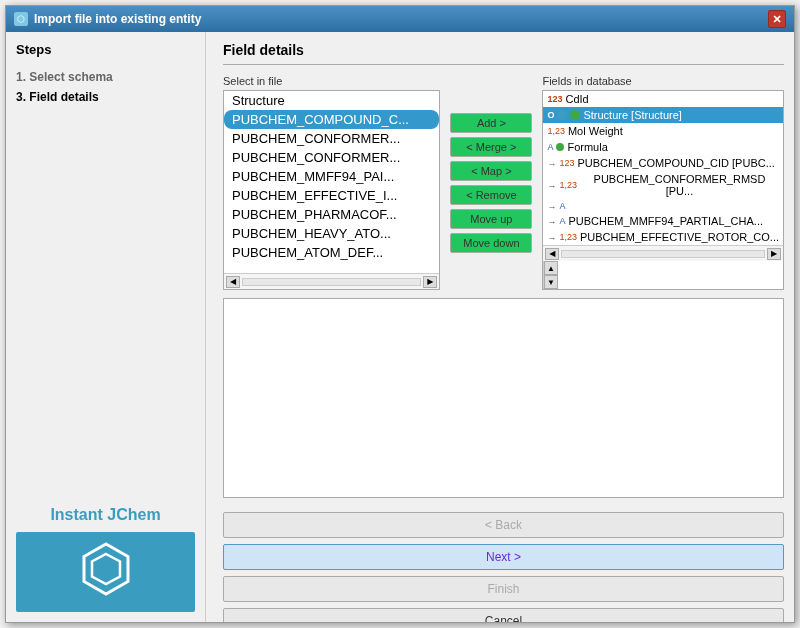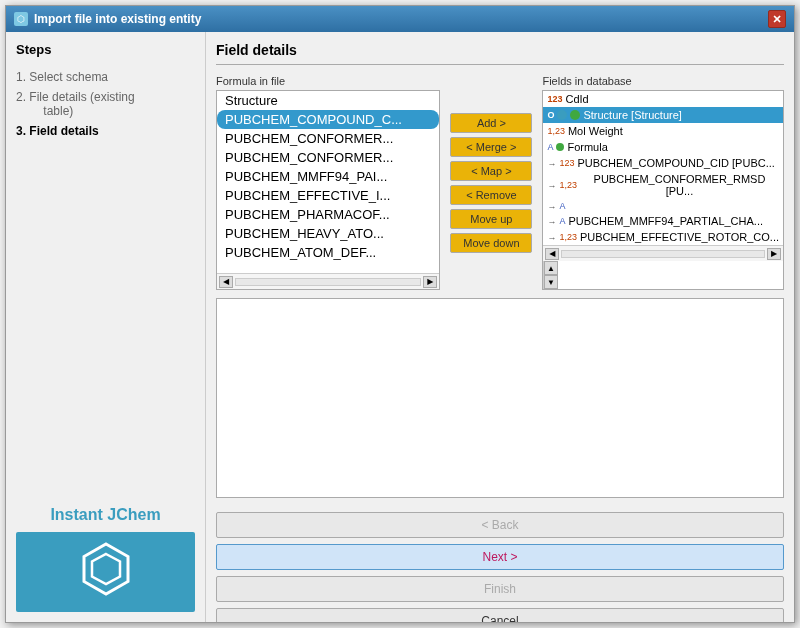--- a/index.html
+++ b/index.html
@@ -64,20 +64,21 @@
       display: flex;
       align-items: center;
       justify-content: center;
       cursor: pointer;
       font-weight: bold;
     }
     .content {
       display: flex;
       flex: 1;
       overflow: hidden;
+      gap: 7px;
     }
     .sidebar {
       width: 200px;
       background: #f0f0f0;
       border-right: 1px solid #ccc;
       padding: 10px;
       display: flex;
       flex-direction: column;
       flex-shrink: 0;
     }
@@ -88,20 +89,21 @@
       color: #000;
     }
     .steps-list {
       list-style: none;
       padding: 0;
     }
     .steps-list li {
       padding: 3px 0;
       color: #333;
       font-size: 12px;
+      font-weight: bold;
     }
     .steps-list li.active {
       font-weight: bold;
       color: #000;
     }
     .steps-list li.inactive {
       color: #666;
     }
     .sidebar-logo {
       margin-top: auto;
@@ -219,21 +221,21 @@
       flex-direction: column;
       justify-content: center;
       gap: 4px;
       padding: 0 4px;
       width: 90px;
       flex-shrink: 0;
     }
     .action-btn {
       padding: 3px 8px;
       font-size: 11px;
-      background: #eab308;
+      background: #22c55e;
       border: 1px solid #aaa;
       cursor: pointer;
       text-align: center;
       border-radius: 2px;
       color: #333;
     }
     .detail-panel {
       flex: 1;
       border: 1px solid #aaa;
       background: white;
@@ -253,21 +255,21 @@
       font-size: 12px;
       background: #e8e8e8;
       border: 1px solid #aaa;
       cursor: pointer;
       border-radius: 2px;
       color: #333;
     }
     .nav-btn.primary {
       background: #d0e4f8;
       border-color: #5599cc;
-      color: #be185d;
+      color: #6d28d9;
     }
     .nav-btn.disabled {
       color: #aaa;
       cursor: default;
     }
     .db-item {
       display: flex;
       align-items: center;
       gap: 3px;
       padding: 2px 4px;
@@ -324,23 +326,20 @@
     <div class="close-btn">✕</div>
   </div>
 
   <div class="content">
 
     <div class="sidebar">
       <div class="sidebar-title">Steps</div>
       <ol class="steps-list" style="list-style: none; padding-left: 0;">
         <li class="steps-list-item inactive">
           <span>1. Select schema</span>
-        </li>
-        <li class="steps-list-item inactive" style="margin-left:14px; text-indent:-14px;">
-          <span>2. File details (existing<br>&nbsp;&nbsp;&nbsp;&nbsp;table)</span>
         </li>
         <li class="steps-list-item active" style="font-weight:bold;">
           <span>3. <strong>Field details</strong></span>
         </li>
       </ol>
       <div class="sidebar-logo">
         <div class="logo-text">Instant JChem</div>
         <div class="logo-box">
           <div class="logo-hex">
             <svg width="60" height="60" viewBox="0 0 60 60">
@@ -351,21 +350,21 @@
         </div>
       </div>
     </div>
 
     <div class="main">
       <div class="main-title">Field details</div>
 
       <div class="fields-area">
 
         <div class="fields-panel">
-          <div class="fields-panel-title">Formula in file</div>
+          <div class="fields-panel-title">Select in file</div>
           <div class="list-container">
             <div class="list-scroll">
               <div class="list-item">Structure</div>
               <div class="list-item selected">PUBCHEM_COMPOUND_C...</div>
               <div class="list-item">PUBCHEM_CONFORMER...</div>
               <div class="list-item">PUBCHEM_CONFORMER...</div>
               <div class="list-item">PUBCHEM_MMFF94_PAI...</div>
               <div class="list-item">PUBCHEM_EFFECTIVE_I...</div>
               <div class="list-item">PUBCHEM_PHARMACOF...</div>
               <div class="list-item">PUBCHEM_HEAVY_ATO...</div>

